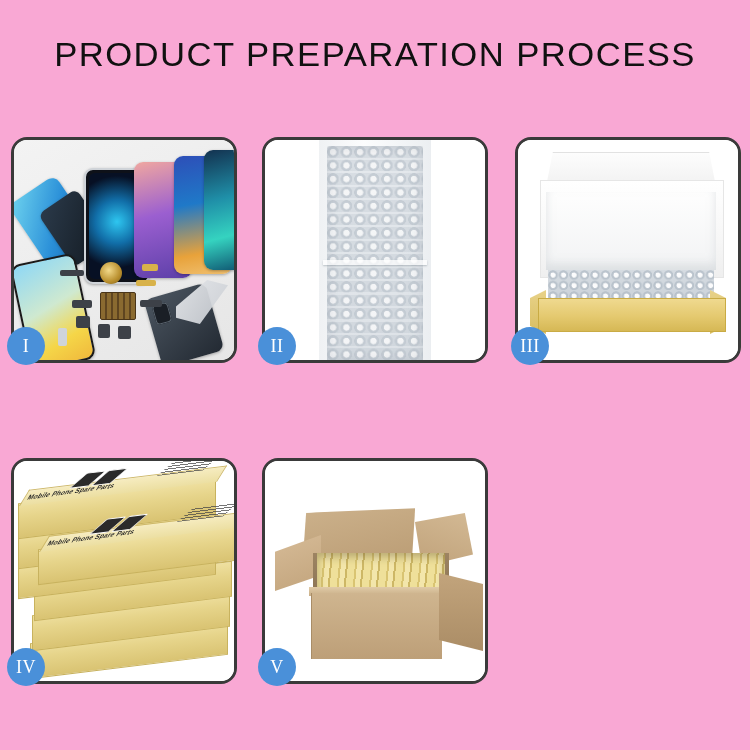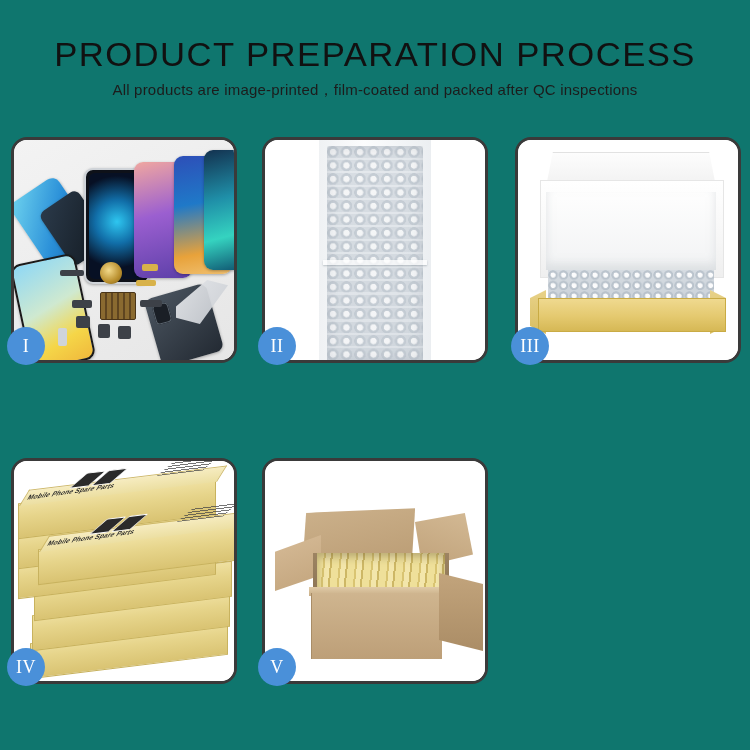--- a/index.html
+++ b/index.html
@@ -11,21 +11,21 @@
     width: 750px;
     height: 750px;
     overflow: hidden;
     font-family: "Liberation Sans", sans-serif;
     -webkit-font-smoothing: antialiased;
   }
   .page {
     position: relative;
     width: 750px;
     height: 750px;
-    background: #0f766e;
+    background: #f9a8d4;
   }
 
   
   .header {
     position: absolute;
     left: 0;
     top: 34px;
     width: 750px;
     text-align: center;
   }
@@ -329,21 +329,20 @@
     background: rgba(140,112,78,.55);
   }
 </style>
 </head>
 <body>
 
 <div class="page">
 
   <div class="header">
     <div class="title">PRODUCT PREPARATION PROCESS</div>
-    <div class="subtitle">All products are image-printed，film-coated and packed after QC inspections</div>
   </div>
 
   <div class="grid">
 
     <div class="row">
 
       <div class="panel c0">
         <div class="stage p1">
           <div class="ph ph-a"></div>
           <div class="ph ph-b"></div>

